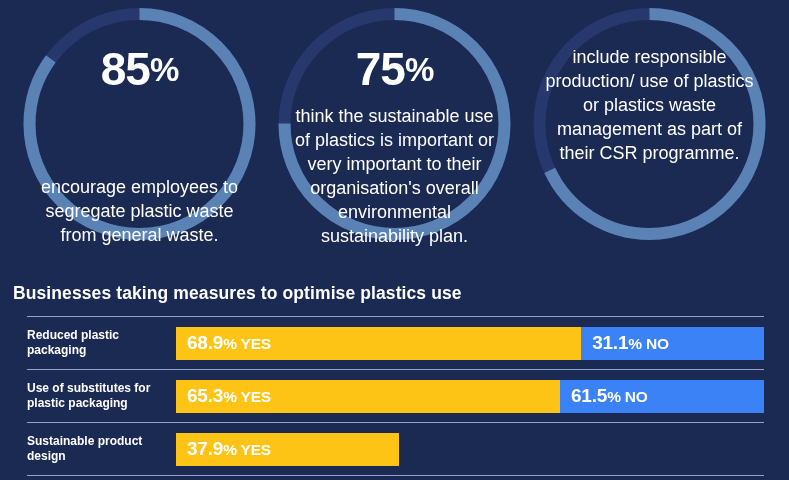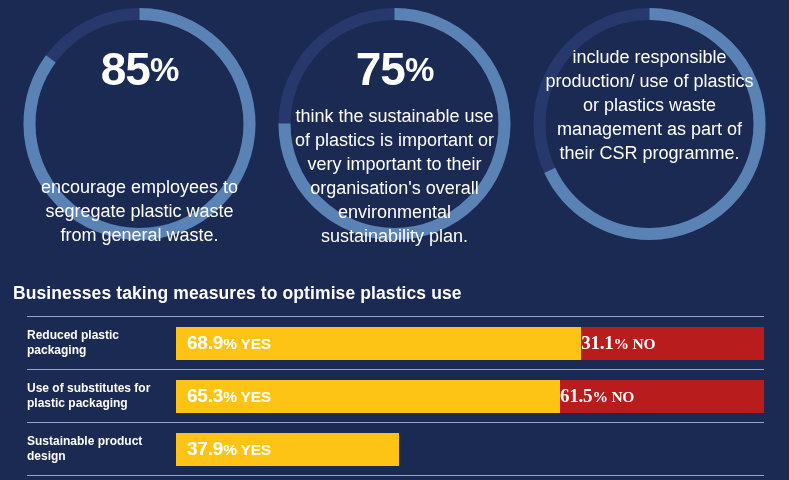--- a/index.html
+++ b/index.html
@@ -51,21 +51,21 @@
     font-size:12px;font-weight:bold;line-height:1.28;
     padding-right:8px;box-sizing:border-box;
   }
   .bar-track{
     position:relative;flex:1 1 auto;height:33px;display:flex;overflow:hidden;
   }
   .seg{
     height:33px;display:flex;align-items:center;box-sizing:border-box;
   }
   .seg-yes{background:#fdc415;padding-left:11px;align-items:center;}
-  .seg-no{background:#b91c1c;font-family:Liberation Serif, serif;}
+  .seg-no{background:#3b82f6;padding-left:11px;}
   .seg-val{
     font-size:19px;font-weight:bold;white-space:nowrap;color:#ffffff;
     letter-spacing:-.2px;
   }
   .seg-val .small{font-size:15.5px;}
 </style>
 </head>
 <body>
 
 <div class="donuts">

